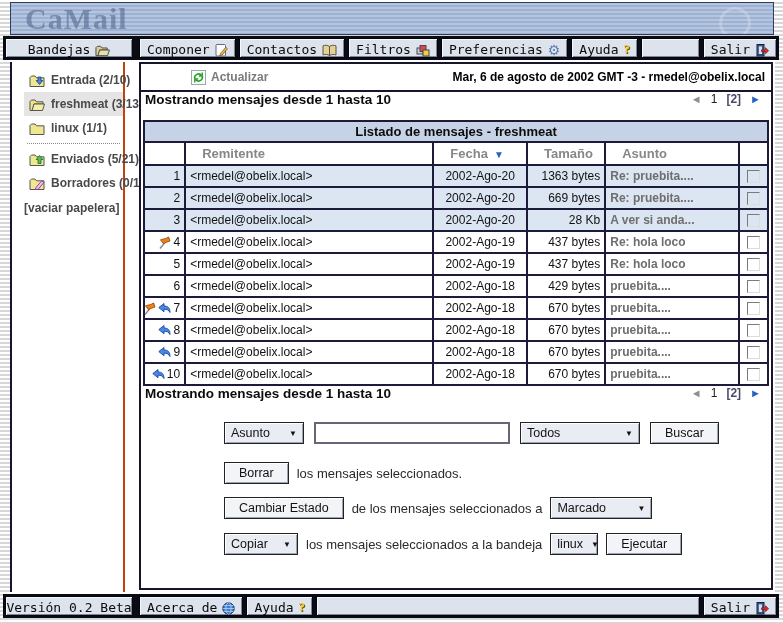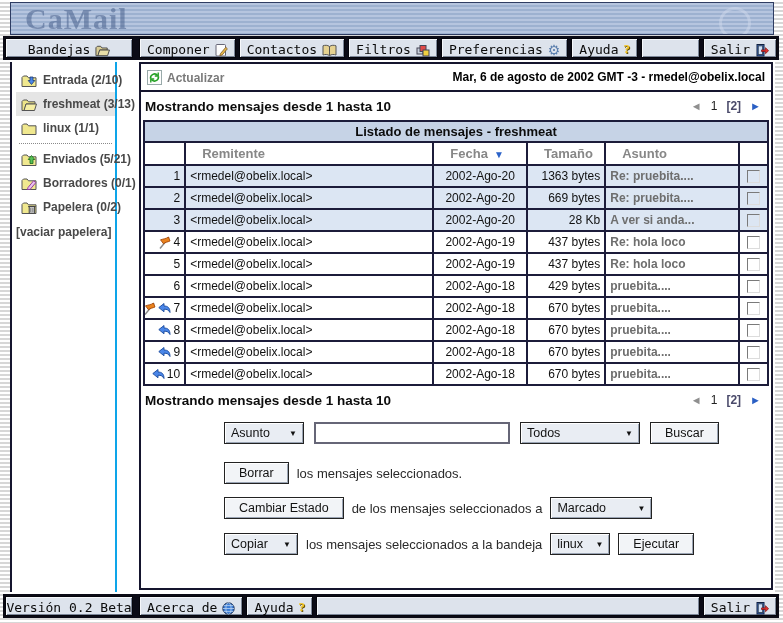--- a/index.html
+++ b/index.html
@@ -42,38 +42,38 @@
   .icon{display:inline-flex;align-items:center;line-height:0;}
   .gear-glyph{font-family:"DejaVu Sans",sans-serif;font-size:14px;color:#5b7fae;line-height:1;}
   .help-glyph{font-weight:bold;font-size:13px;color:#f2c21a;text-shadow:1px 1px 0 #6b5200;font-family:"Liberation Serif",serif;}
   
   #content{
     position:absolute;left:10px;top:62px;width:765px;height:530px;background:#fff;
     border-left:2px solid #15152e;box-sizing:border-box;
   }
   
   #sidebar{
-    position:absolute;left:4px;top:0;width:101px;height:530px;background:#fff;
-    border-right:2px solid #0ea5e9;box-sizing:border-box;padding-top:6px;
+    position:absolute;left:12px;top:0;width:101px;height:530px;background:#fff;
+    border-right:2px solid #c2410c;box-sizing:border-box;padding-top:6px;
   }
   .sb-item{height:24px;display:flex;align-items:center;gap:6px;padding-left:5px;
     font-weight:bold;font-size:12px;color:#494949;white-space:nowrap;cursor:default;}
   .sb-item.selected{background:#e5e5e5;}
   .sb-div{border-top:1px dotted #8a8a8a;margin:3px 3px;}
   .sb-empty{font-weight:bold;font-size:12px;color:#494949;margin-top:6px;}
   
   #main{
     position:absolute;left:127px;top:0;width:634px;height:528px;background:#fff;
     border:2px solid #15152e;box-sizing:border-box;
   }
   .refresh-row{height:26px;display:flex;align-items:center;justify-content:space-between;
     padding:0 6px;border-bottom:2px solid #15152e;}
-  .refresh-left{display:flex;align-items:flex-end;gap:5px;font-weight:bold;font-size:12px;color:#7a7a7a;}
+  .refresh-left{display:flex;align-items:center;gap:5px;font-weight:bold;font-size:12px;color:#7a7a7a;margin-left:44px;}
   .date-text{font-weight:bold;font-size:12px;color:#000000;}
-  .showing-row{height:28px;display:flex;align-items:center;justify-content:space-between;
+  .showing-row{height:28px;display:flex;align-items:flex-start;justify-content:space-between;
     padding:0 10px 0 4px;}
   .showing-text{font-weight:bold;font-size:13.5px;color:#0c0c0c;}
   .pager{display:flex;align-items:center;gap:9px;font-size:12px;}
   .pg-prev{color:#8f8f8f;font-size:11px;}
   .pg-next{color:#2a5fc4;font-size:11px;}
   .pg-cur{color:#222;}
   .pg-link{color:#4a4a6a;font-weight:bold;}
   
   table.msg{border-collapse:collapse;margin:0 2px;width:626px;table-layout:fixed;font-size:12px;}
   table.msg th,table.msg td{border:2px solid #1c1c3a;padding:0 4px;overflow:hidden;white-space:nowrap;}
@@ -96,21 +96,21 @@
   .search-row{margin-top:8px;display:flex;align-items:center;gap:10px;padding-left:83px;}
   .action-row{display:flex;align-items:center;gap:8px;padding-left:83px;font-size:13px;color:#2a2a2a;}
   .a1{margin-top:18px;}.a2{margin-top:13px;}.a3{margin-top:14px;}
   .btn{font-family:"Liberation Sans",sans-serif;font-size:12.5px;color:#111;background:#f2f4f7;
     border:1px solid #222;box-shadow:inset 1px 1px 0 #fff,inset -1px -1px 0 #9aa4b4;
     padding:3px 14px;white-space:nowrap;}
   .select{display:inline-flex;align-items:center;justify-content:space-between;box-sizing:border-box;
     border:1px solid #222;box-shadow:inset 1px 1px 0 #fff,inset -1px -1px 0 #9aa4b4;
     background:#e9edf3;padding:3px 6px;font-size:12.5px;color:#111;white-space:nowrap;}
   .select .caret{font-size:8px;color:#111;margin-left:8px;}
-  .w-asunto{width:80px;}.w-todos{width:120px;}.w-marcado{width:102px;}.w-copiar{width:74px;}.w-linux{width:60px;}
+  .w-asunto{width:80px;}.w-todos{width:120px;}.w-marcado{width:102px;}.w-copiar{width:74px;}.w-linux{width:48px;}
   .search-input{width:186px;height:18px;border:2px solid #667;background:#fff;font-size:12px;padding:0 3px;}
 </style>
 </head>
 <body>
 
 <div id="banner">
   <span class="brand">CaMail</span>
   <span class="logo-circle"></span>
 </div>
 
@@ -213,32 +213,20 @@
       </div>
       <div class="sb-item">
         <span class="icon">
           <svg width="16" height="13" viewBox="0 0 16 13">
             <path d="M1 12.5 V3.5 L2.5 2 H6 L7.5 3.8 H15 V12.5 Z" fill="#f0e88f" stroke="#555"></path>
             <path d="M7 10.5 L12.6 3.8 L14.8 5.6 L9.2 12.3 L6.4 12.8 Z" fill="#e8c0ee" stroke="#90309c" stroke-width="0.9"></path>
           </svg>
         </span>
         <span>Borradores (0/1)</span>
       </div>
-      <div class="sb-item">
-        <span class="icon">
-          <svg width="16" height="13" viewBox="0 0 16 13">
-            <path d="M1 12.5 V3.5 L2.5 2 H6 L7.5 3.8 H15 V12.5 Z" fill="#f0e88f" stroke="#555"></path>
-            <rect x="8.2" y="5.5" width="5.4" height="6.8" fill="#d2d2d2" stroke="#444"></rect>
-            <line x1="7.2" y1="5.5" x2="14.6" y2="5.5" stroke="#444" stroke-width="1.2"></line>
-            <line x1="9.8" y1="7" x2="9.8" y2="11" stroke="#777"></line>
-            <line x1="11.9" y1="7" x2="11.9" y2="11" stroke="#777"></line>
-          </svg>
-        </span>
-        <span>Papelera (0/2)</span>
-      </div>
       <div class="sb-empty">[vaciar papelera]</div>
     </div>
 
   <div id="main">
     <div class="refresh-row">
       <span class="refresh-left">
         <span class="icon">
           <svg width="15" height="15" viewBox="0 0 15 15">
               <rect x="0.5" y="0.5" width="14" height="14" fill="#fdfdfd" stroke="#9aa"></rect>
               <path d="M3.6 8.6 A4 4 0 0 1 10.6 5.4" fill="none" stroke="#22a022" stroke-width="1.6"></path>

